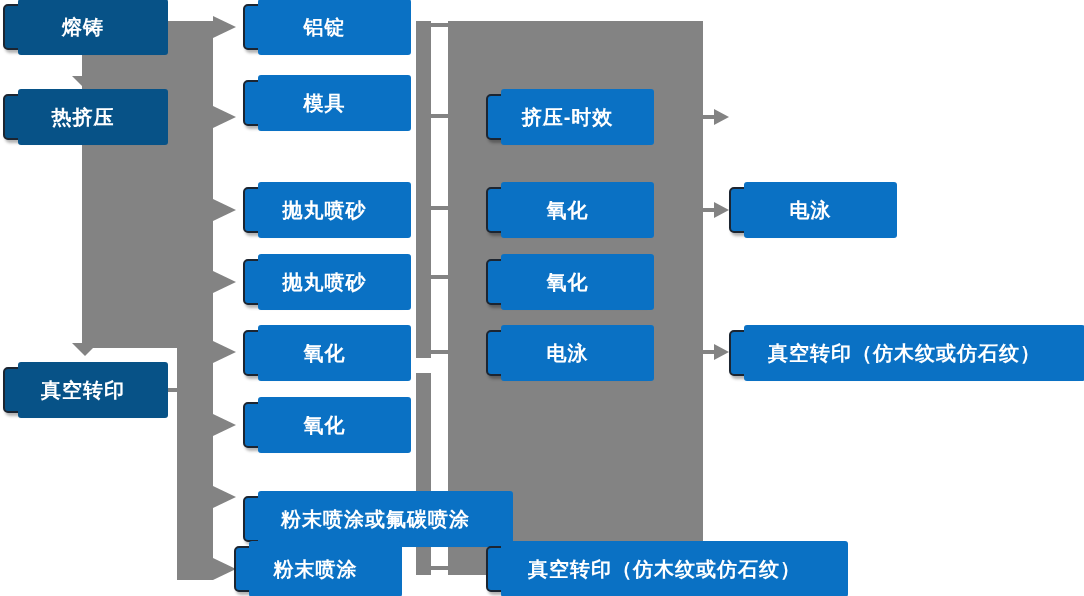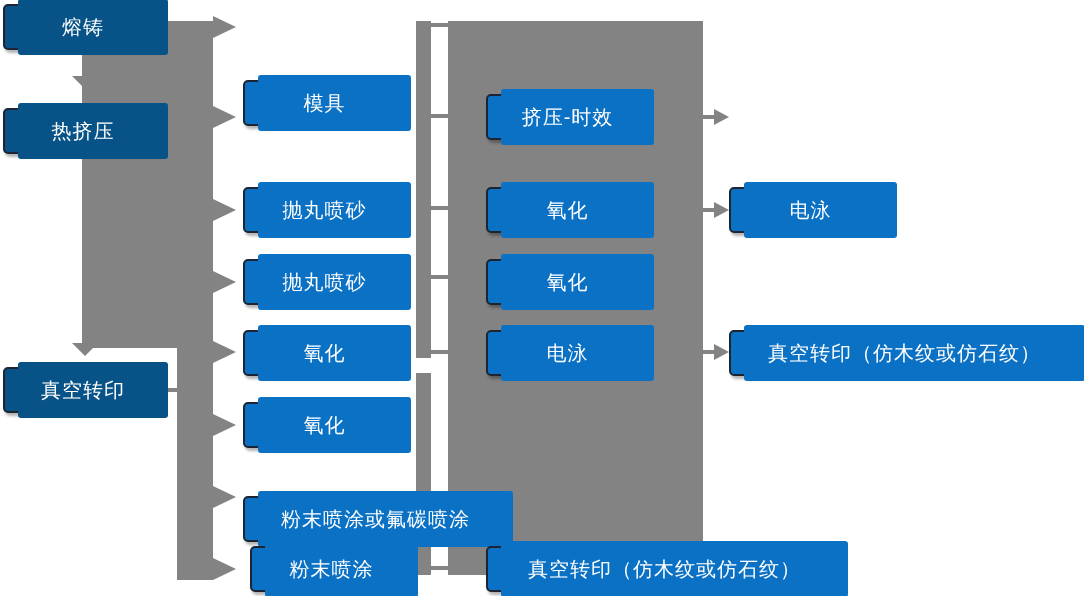--- a/index.html
+++ b/index.html
@@ -17,21 +17,21 @@
     z-index:1;
   }
   .tri-right{clip-path:polygon(0 0,100% 50%,0 100%);}
   .tri-down{clip-path:polygon(0 0,100% 0,50% 100%);}
   
   .node{
     position:absolute;
     display:flex;align-items:center;justify-content:center;
     box-sizing:border-box;
     color:var(--text,#ffffff);
-    font-size:20px;font-weight:normal;
+    font-size:20px;font-weight:bold;
     letter-spacing:1px;
     background:var(--fill);
     border:2px solid var(--node-border,#1c2531);
     border-radius:5px;
     box-shadow:2px 3px 3px rgba(0,0,0,0.30);
     z-index:2;
     white-space:nowrap;
   }
   
   .node::before{
@@ -71,29 +71,30 @@
     <div class="shape tri-right" style="left: 213px; top: 558px; width: 23px; height: 22px;"></div>
     <div class="shape tri-down" style="left: 72px; top: 76px; width: 26px; height: 13px;"></div>
     <div class="shape tri-down" style="left: 72px; top: 343px; width: 26px; height: 13px;"></div>
     <div class="shape" style="left: 703px; top: 115px; width: 13px; height: 4px;"></div>
     <div class="shape" style="left: 703px; top: 208px; width: 13px; height: 4px;"></div>
     <div class="shape" style="left: 703px; top: 350px; width: 13px; height: 4px;"></div>
     <div class="shape tri-right" style="left: 714px; top: 109px; width: 15px; height: 16px;"></div>
     <div class="shape tri-right" style="left: 714px; top: 202px; width: 15px; height: 16px;"></div>
     <div class="shape tri-right" style="left: 714px; top: 344px; width: 15px; height: 16px;"></div>
     <div class="node dark" style="left: 3px; top: 4px; width: 160px; height: 46px;">熔铸</div>
-    <div class="node dark" style="left: 3px; top: 108px; width: 160px; height: 46px;">热挤压</div>
+    <div class="node dark" style="left: 3px; top: 94px; width: 160px; height: 46px;">热挤压</div>
     <div class="node dark" style="left: 3px; top: 367px; width: 160px; height: 46px;">真空转印</div>
+    <div class="node light" style="left: 243px; top: 4px; width: 163px; height: 46px;">铝锭</div>
     <div class="node light" style="left: 243px; top: 80px; width: 163px; height: 46px;">模具</div>
     <div class="node light" style="left: 243px; top: 187px; width: 163px; height: 46px;">抛丸喷砂</div>
     <div class="node light" style="left: 243px; top: 259px; width: 163px; height: 46px;">抛丸喷砂</div>
     <div class="node light" style="left: 243px; top: 330px; width: 163px; height: 46px;">氧化</div>
     <div class="node light" style="left: 243px; top: 402px; width: 163px; height: 46px;">氧化</div>
     <div class="node light" style="left: 243px; top: 496px; width: 265px; height: 46px;">粉末喷涂或氟碳喷涂</div>
-    <div class="node light" style="left: 250px; top: 546px; width: 163px; height: 46px; text-align: center;">粉末喷涂</div>
+    <div class="node light" style="left: 234px; top: 546px; width: 163px; height: 46px; text-align: center;">粉末喷涂</div>
     <div class="node light" style="left: 486px; top: 94px; width: 163px; height: 46px;">挤压-时效</div>
     <div class="node light" style="left: 486px; top: 187px; width: 163px; height: 46px;">氧化</div>
     <div class="node light" style="left: 486px; top: 259px; width: 163px; height: 46px;">氧化</div>
     <div class="node light" style="left: 486px; top: 330px; width: 163px; height: 46px;">电泳</div>
     <div class="node light" style="left: 486px; top: 546px; width: 357px; height: 46px;">真空转印（仿木纹或仿石纹）</div>
     <div class="node light" style="left: 729px; top: 187px; width: 163px; height: 46px;">电泳</div>
     <div class="node light" style="left: 729px; top: 330px; width: 351px; height: 46px;">真空转印（仿木纹或仿石纹）</div>
   </div>
 
 </body></html>

